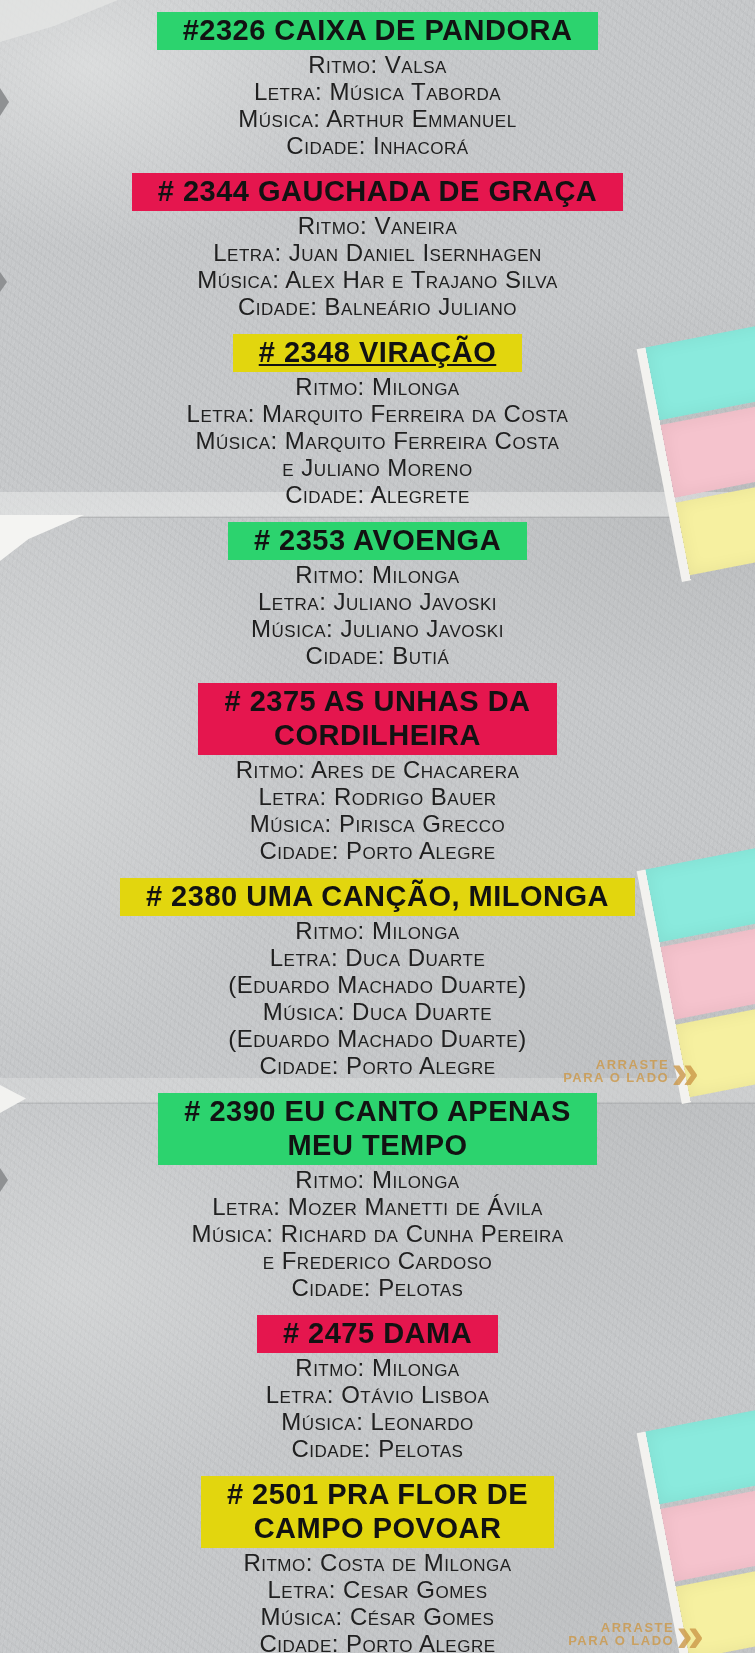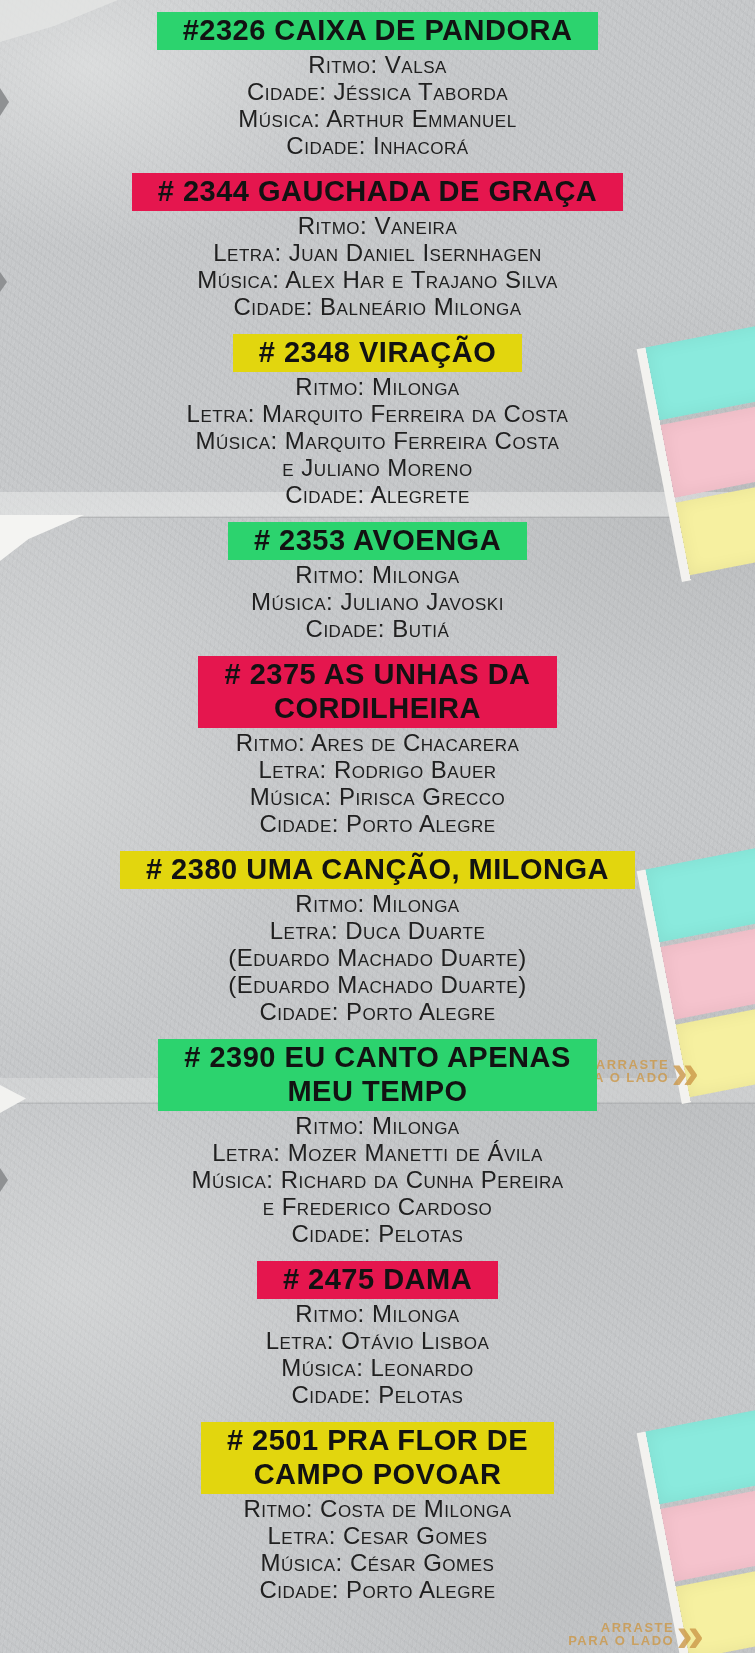--- a/index.html
+++ b/index.html
@@ -109,51 +109,52 @@
       <div>PARA O LADO</div>
     </div>
     <div class="wm-chevrons">»</div>
   </div>
 
   <main class="song-list">
   <section class="entry">
     <h2 class="title" style="background-color: rgb(44, 211, 110);"><span>#2326 CAIXA DE PANDORA</span></h2>
     <div class="lines">
           <p class="detail">Ritmo: Valsa</p>
-          <p class="detail">Cidade: Jéssica Taborda</p>
+          <p class="detail">Letra: Música Taborda</p>
           <p class="detail">Música: Arthur Emmanuel</p>
           <p class="detail">Cidade: Inhacorá</p>
         </div>
   </section>
 
   <section class="entry">
     <h2 class="title" style="background-color: rgb(229, 22, 78);"><span># 2344 GAUCHADA DE GRAÇA</span></h2>
     <div class="lines">
           <p class="detail">Ritmo: Vaneira</p>
           <p class="detail">Letra: Juan Daniel Isernhagen</p>
           <p class="detail">Música: Alex Har e Trajano Silva</p>
-          <p class="detail">Cidade: Balneário Milonga</p>
-        </div>
-  </section>
-
-  <section class="entry">
-    <h2 class="title" style="background-color: rgb(226, 214, 14);"><span># 2348 VIRAÇÃO</span></h2>
+          <p class="detail">Cidade: Balneário Juliano</p>
+        </div>
+  </section>
+
+  <section class="entry">
+    <h2 class="title" style="background-color: rgb(226, 214, 14); text-decoration: underline;"><span># 2348 VIRAÇÃO</span></h2>
     <div class="lines">
           <p class="detail">Ritmo: Milonga</p>
           <p class="detail">Letra: Marquito Ferreira da Costa</p>
           <p class="detail">Música: Marquito Ferreira Costa</p>
           <p class="detail">e Juliano Moreno</p>
           <p class="detail">Cidade: Alegrete</p>
         </div>
   </section>
 
   <section class="entry">
     <h2 class="title" style="background-color: rgb(44, 211, 110);"><span># 2353 AVOENGA</span></h2>
     <div class="lines">
           <p class="detail">Ritmo: Milonga</p>
+          <p class="detail">Letra: Juliano Javoski</p>
           <p class="detail">Música: Juliano Javoski</p>
           <p class="detail">Cidade: Butiá</p>
         </div>
   </section>
 
   <section class="entry">
     <h2 class="title" style="background-color: rgb(229, 22, 78);"><span># 2375 AS UNHAS DA</span><br><span>CORDILHEIRA</span></h2>
     <div class="lines">
           <p class="detail">Ritmo: Ares de Chacarera</p>
           <p class="detail">Letra: Rodrigo Bauer</p>
@@ -161,20 +162,21 @@
           <p class="detail">Cidade: Porto Alegre</p>
         </div>
   </section>
 
   <section class="entry">
     <h2 class="title" style="background-color: rgb(226, 214, 14);"><span># 2380 UMA CANÇÃO, MILONGA</span></h2>
     <div class="lines">
           <p class="detail">Ritmo: Milonga</p>
           <p class="detail">Letra: Duca Duarte</p>
           <p class="detail">(Eduardo Machado Duarte)</p>
+          <p class="detail">Música: Duca Duarte</p>
           <p class="detail">(Eduardo Machado Duarte)</p>
           <p class="detail">Cidade: Porto Alegre</p>
         </div>
   </section>
 
   <section class="entry">
     <h2 class="title" style="background-color: rgb(44, 211, 110);"><span># 2390 EU CANTO APENAS</span><br><span>MEU TEMPO</span></h2>
     <div class="lines">
           <p class="detail">Ritmo: Milonga</p>
           <p class="detail">Letra: Mozer Manetti de Ávila</p>

